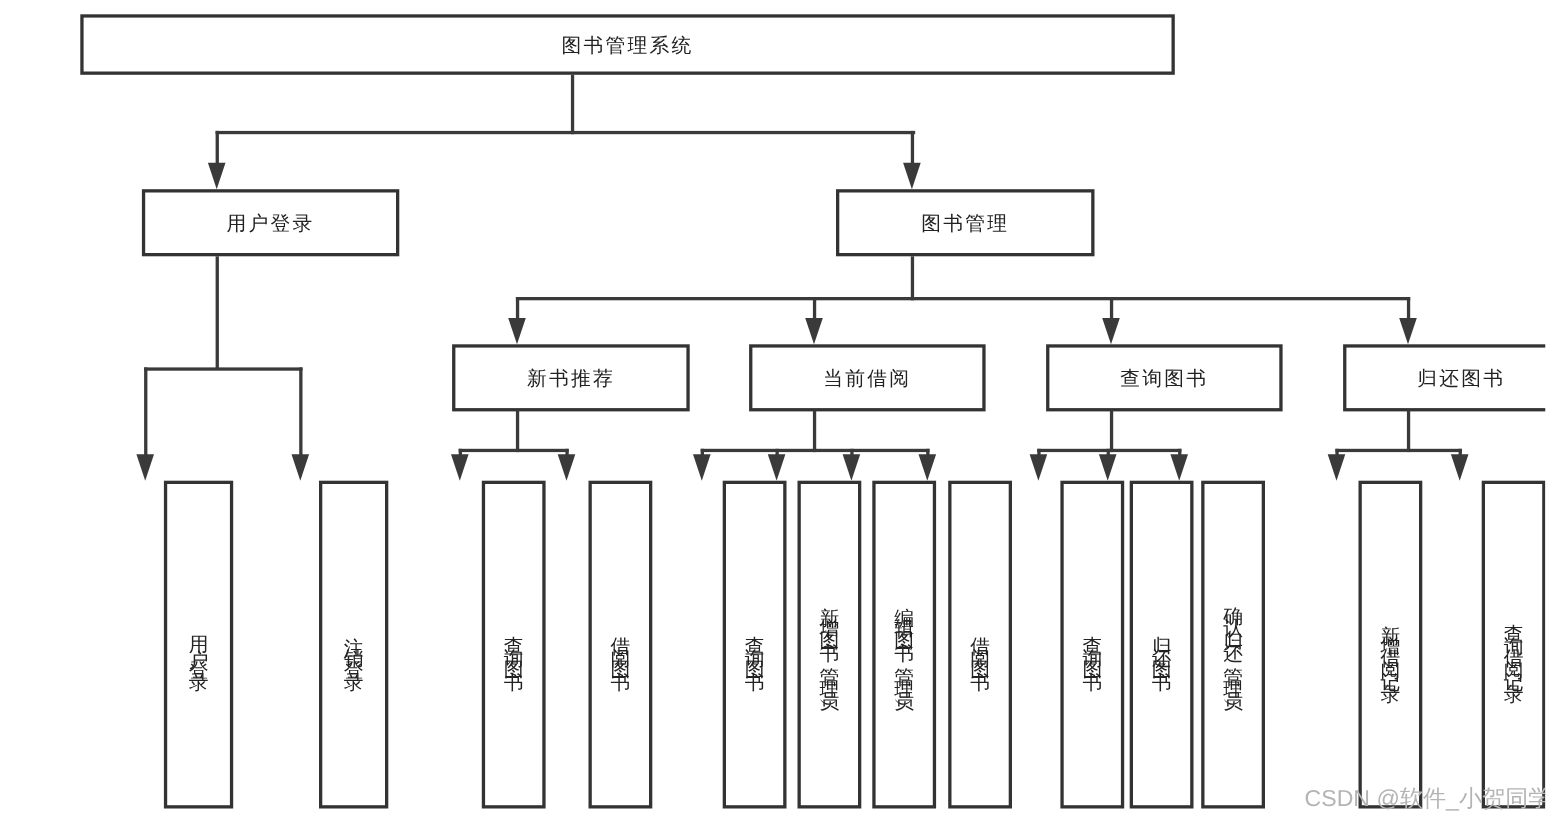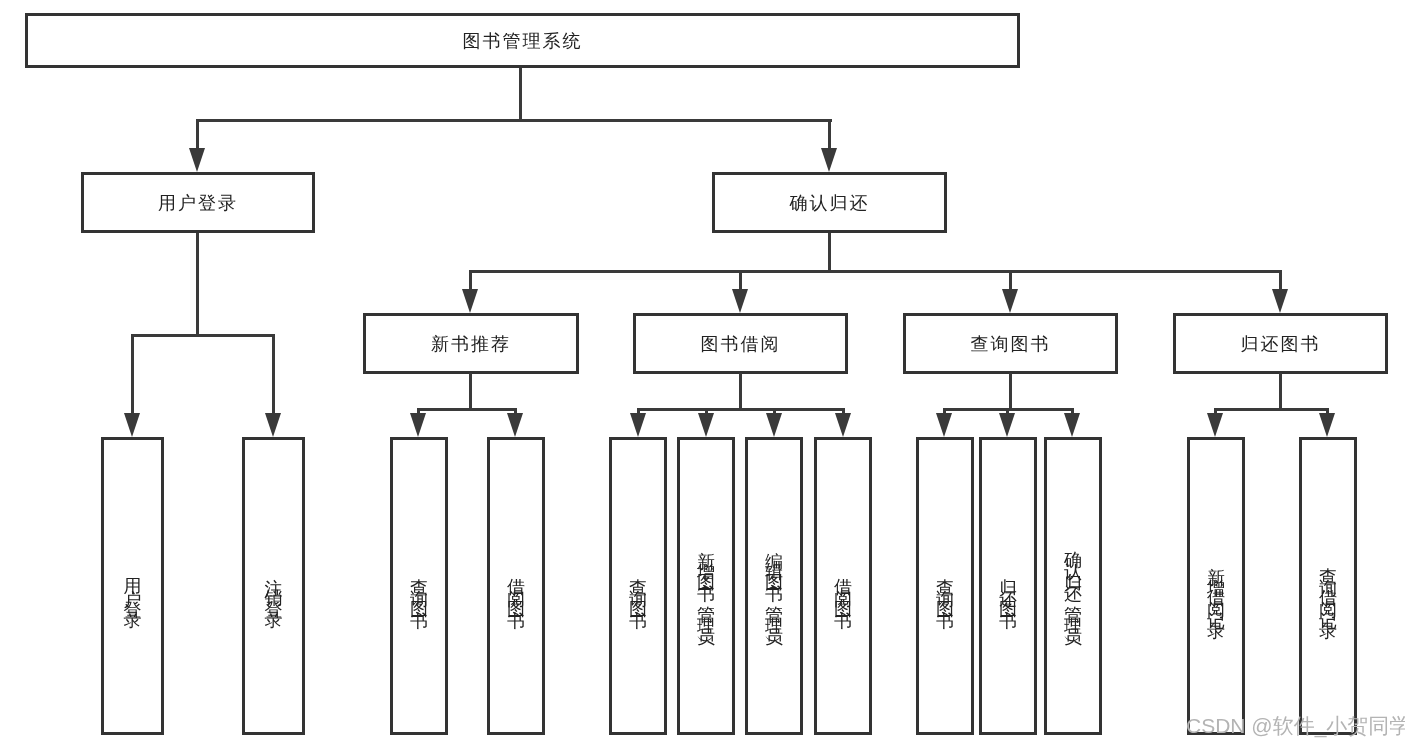--- a/index.html
+++ b/index.html
@@ -20,20 +20,21 @@
     box-sizing: border-box;
     border: 3px solid #333333;
     background: #ffffff;
     color: #222222;
     display: flex;
     align-items: center;
     justify-content: center;
     font-size: 18px;
     letter-spacing: 2px;
     white-space: nowrap;
+    margin-left: 48px;
   }
   .box.v {
     writing-mode: vertical-rl;
     text-orientation: upright;
     letter-spacing: 11px;
     white-space: normal;
     line-height: 1;
   }
   .hline, .vline {
     position: absolute;
@@ -68,42 +69,42 @@
   <div class="box" style="left:25px;top:13px;width:995px;height:55px">图书管理系统</div>
 
   <div class="vline" style="left:519px;top:68px;height:54px"></div>
   <div class="hline" style="left:196px;top:119px;width:636px"></div>
   <div class="vline" style="left:196px;top:119px;height:32px"></div>
   <div class="arrow" style="left:189px;top:148px"></div>
   <div class="vline" style="left:828px;top:119px;height:32px"></div>
   <div class="arrow" style="left:821px;top:148px"></div>
 
   <div class="box" style="left:81px;top:172px;width:234px;height:61px">用户登录</div>
-  <div class="box" style="left:712px;top:172px;width:235px;height:61px">确认归还</div>
+  <div class="box" style="left:712px;top:172px;width:235px;height:61px">图书管理</div>
 
   <div class="vline" style="left:196px;top:233px;height:103px"></div>
   <div class="hline" style="left:131px;top:334px;width:144px"></div>
   <div class="vline" style="left:131px;top:334px;height:81px"></div>
   <div class="arrow" style="left:124px;top:413px"></div>
   <div class="vline" style="left:272px;top:334px;height:81px"></div>
   <div class="arrow" style="left:265px;top:413px"></div>
 
   <div class="vline" style="left:828px;top:233px;height:40px"></div>
   <div class="hline" style="left:469px;top:270px;width:813px"></div>
   <div class="vline" style="left:469px;top:270px;height:22px"></div>
   <div class="arrow" style="left:462px;top:289px"></div>
   <div class="vline" style="left:739px;top:270px;height:22px"></div>
   <div class="arrow" style="left:732px;top:289px"></div>
   <div class="vline" style="left:1009px;top:270px;height:22px"></div>
   <div class="arrow" style="left:1002px;top:289px"></div>
   <div class="vline" style="left:1279px;top:270px;height:22px"></div>
   <div class="arrow" style="left:1272px;top:289px"></div>
 
   <div class="box" style="left:363px;top:313px;width:216px;height:61px">新书推荐</div>
-  <div class="box" style="left:633px;top:313px;width:215px;height:61px">图书借阅</div>
+  <div class="box" style="left:633px;top:313px;width:215px;height:61px">当前借阅</div>
   <div class="box" style="left:903px;top:313px;width:215px;height:61px">查询图书</div>
   <div class="box" style="left:1173px;top:313px;width:215px;height:61px">归还图书</div>
 
   <div class="vline" style="left:469px;top:373px;height:38px"></div>
   <div class="vline" style="left:739px;top:373px;height:38px"></div>
   <div class="vline" style="left:1009px;top:373px;height:38px"></div>
   <div class="vline" style="left:1279px;top:373px;height:38px"></div>
 
   <div class="hline" style="left:417px;top:408px;width:100px"></div>
   <div class="hline" style="left:637px;top:408px;width:208px"></div>

